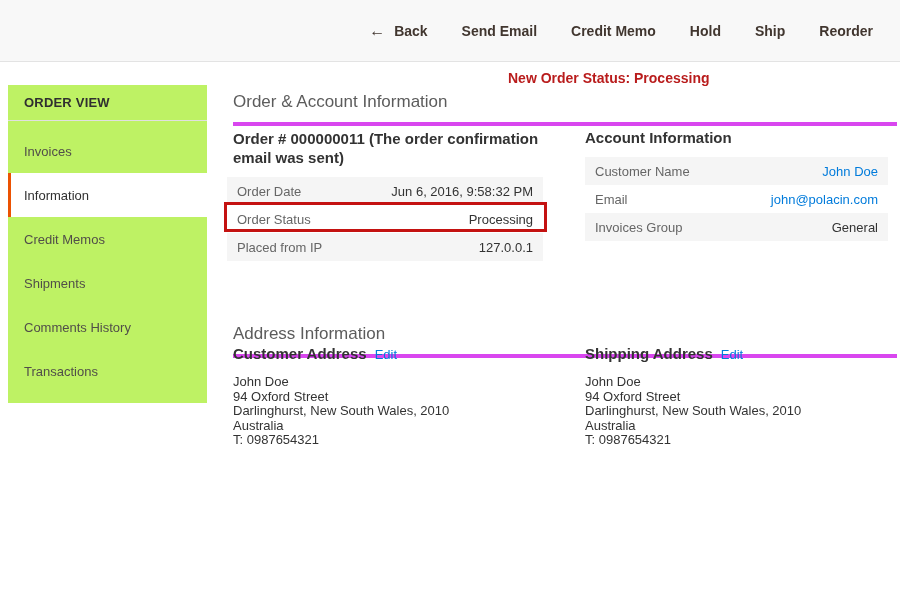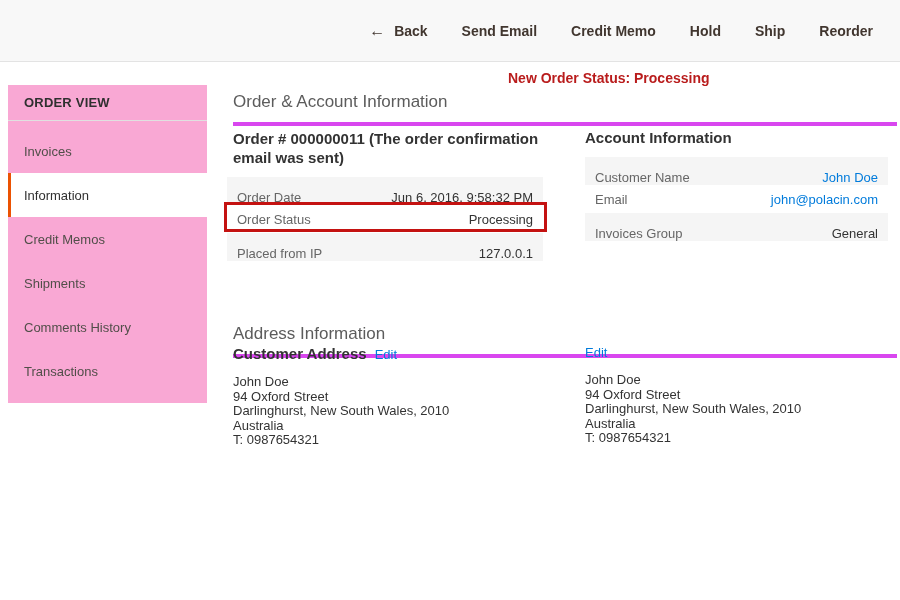--- a/index.html
+++ b/index.html
@@ -28,21 +28,21 @@
 
   
   .annotation {
     position:absolute; top:70px; left:508px;
     font-size:14px; font-weight:700; color:#b91c1c; white-space:nowrap;
   }
 
   
   .sidebar {
     position:absolute; left:8px; top:85px; width:199px;
-    background:#f9a8d4; padding-bottom:10px;
+    background:#bef264; padding-bottom:10px;
   }
   .sidebar-title {
     height:36px; line-height:36px; padding-left:16px;
     font-size:13px; font-weight:700; color:#303030;
     border-bottom:1px solid #e0e0e0; letter-spacing:.2px;
   }
   .sidebar-items { padding-top:8px; }
   .side-item {
     height:44px; display:flex; align-items:center; padding-left:16px;
     font-size:13px; color:#514e49; cursor:pointer;
@@ -68,21 +68,21 @@
   }
 
   
   .info-table { position:absolute; }
   .info-table.left-table  { left:227px; top:177px; width:316px; }
   .info-table.right-table { left:585px; top:157px; width:303px; }
   .info-row {
     height:28px; display:flex; align-items:center;
     justify-content:space-between; padding:0 10px; font-size:13px;
   }
-  .info-row.shaded { background:#f5f5f5;align-items:flex-end; }
+  .info-row.shaded { background:#f5f5f5; }
   .info-label { color:#666666; }
   .info-value { color:#333333; text-align:right; }
   .info-value.link { color:#007bdb; cursor:pointer; }
 
   .red-box {
     position:absolute; left:-3px; top:25px;
     width:calc(100% + 7px); height:30px;
     border:3px solid #c41211; pointer-events:none;
   }
 
@@ -175,20 +175,21 @@
   </div>
   <div class="addr-line">John Doe</div>
   <div class="addr-line">94 Oxford Street</div>
   <div class="addr-line">Darlinghurst, New South Wales, 2010</div>
   <div class="addr-line">Australia</div>
   <div class="addr-line">T: 0987654321</div>
 </div>
 
 <div class="addr-block shipping">
   <div class="addr-title-row">
+    <span class="addr-title">Shipping Address</span>
     <span class="edit-link">Edit</span>
   </div>
   <div class="addr-line">John Doe</div>
   <div class="addr-line">94 Oxford Street</div>
   <div class="addr-line">Darlinghurst, New South Wales, 2010</div>
   <div class="addr-line">Australia</div>
   <div class="addr-line">T: 0987654321</div>
 </div>
 
 </body></html>

